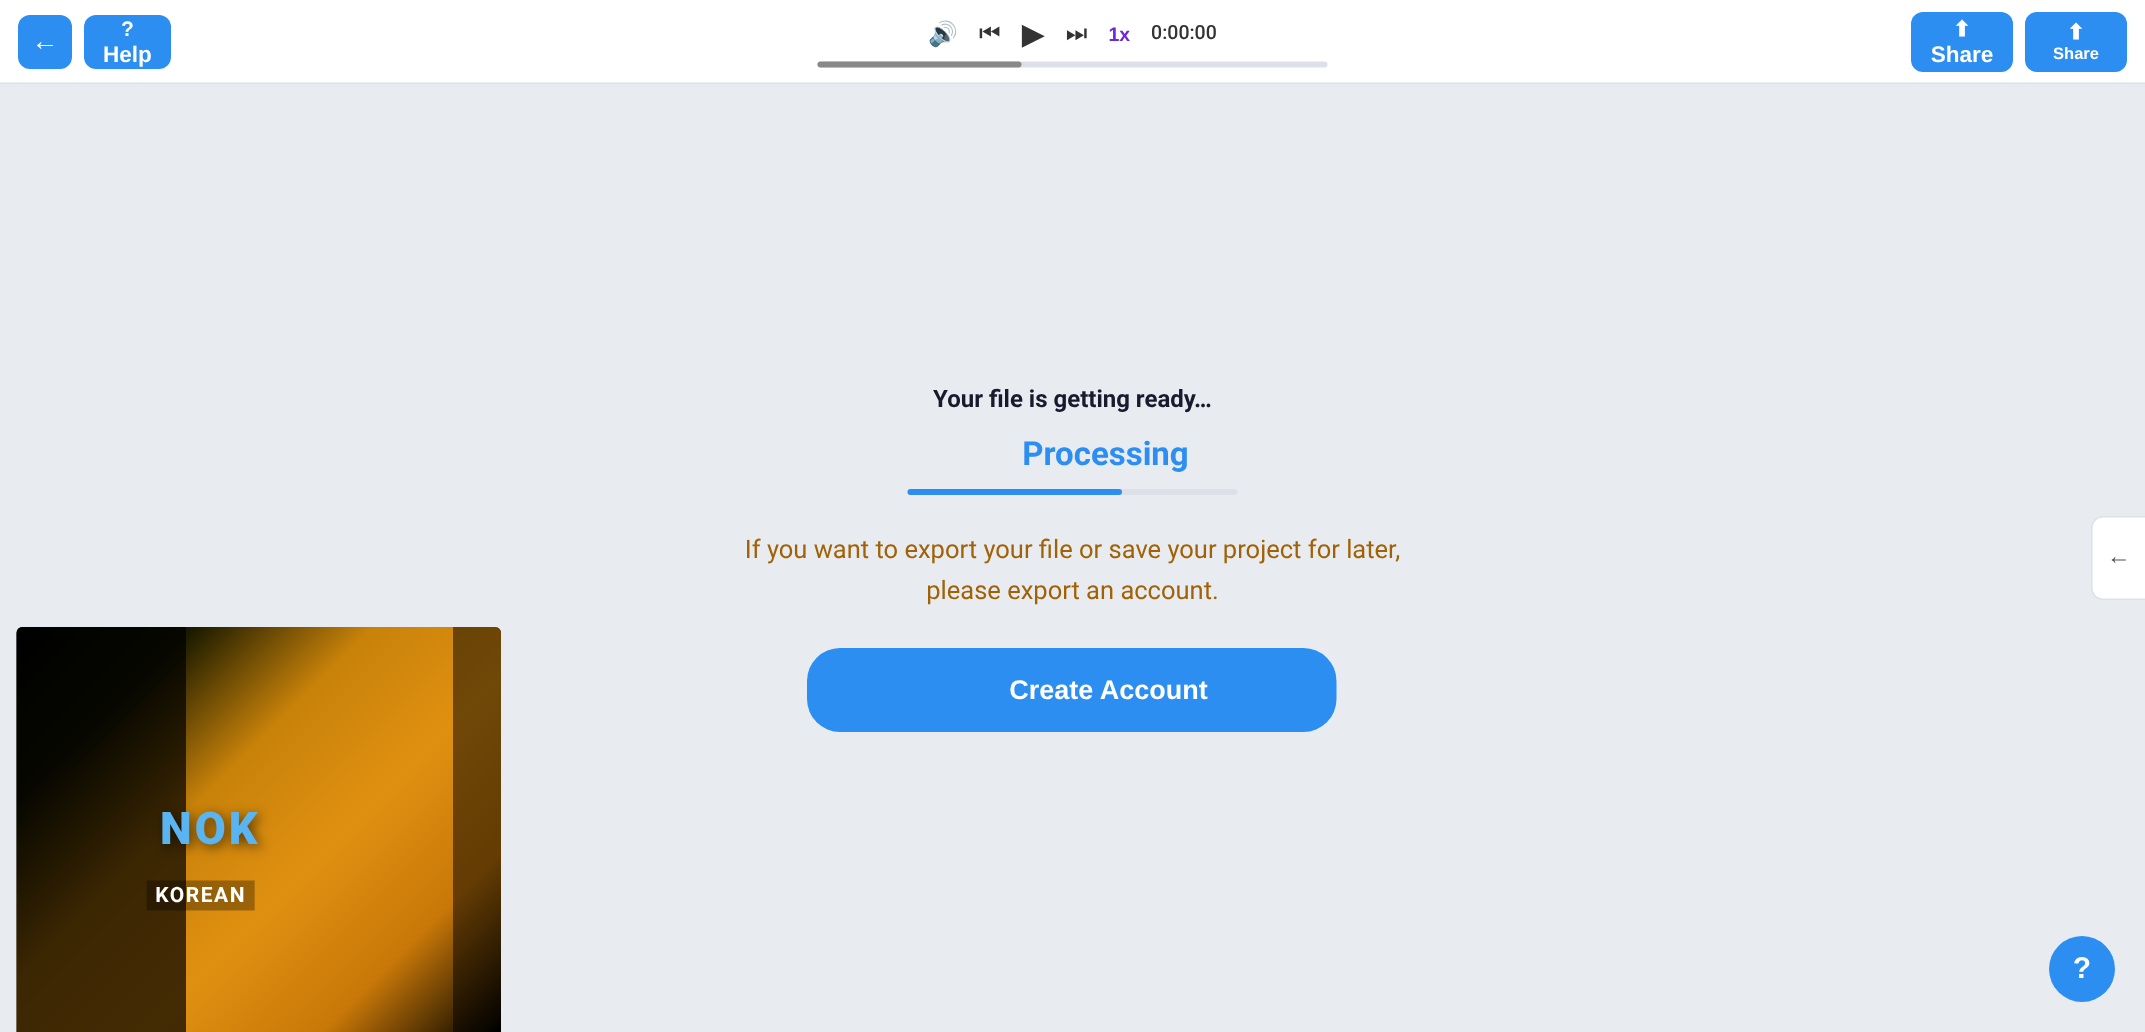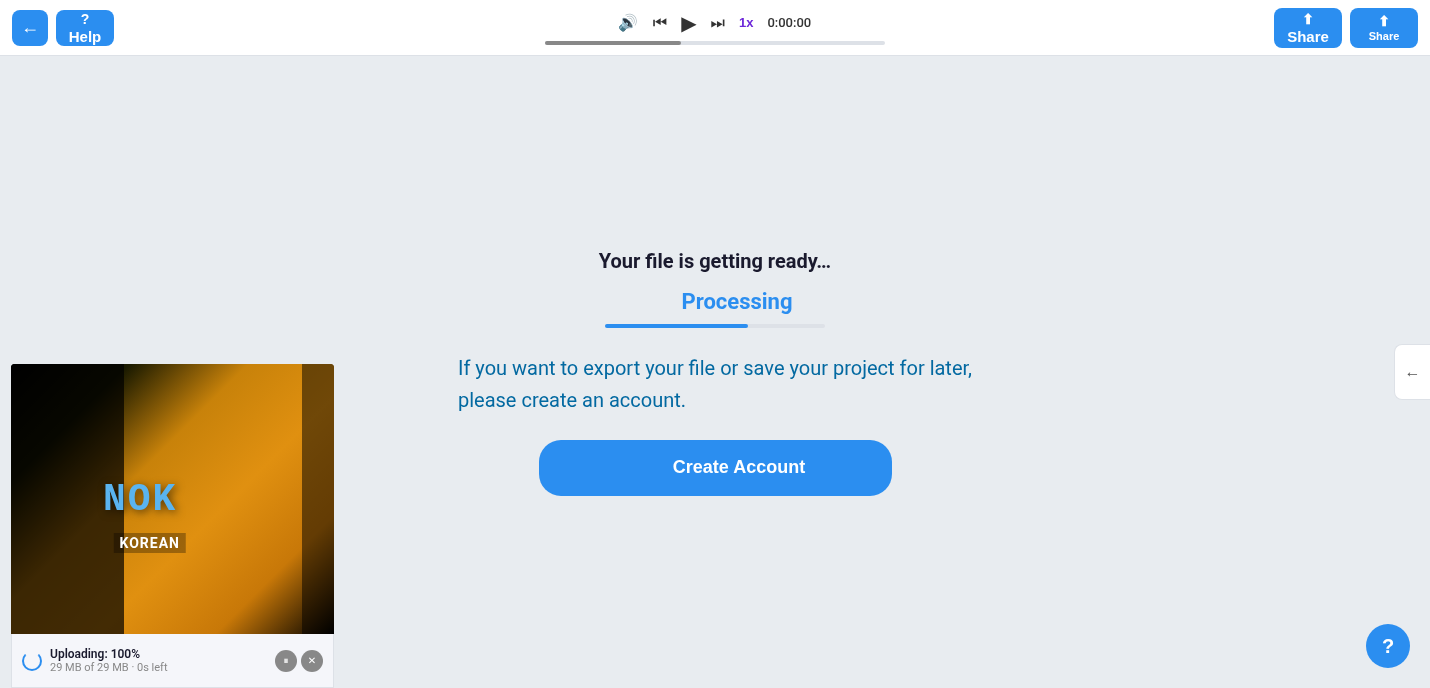--- a/index.html
+++ b/index.html
@@ -194,21 +194,21 @@
     
     .center-panel {
       display: flex;
       flex-direction: column;
       align-items: center;
       gap: 16px;
       padding: 40px;
     }
 
     .status-title {
-      font-size: 20px;
+      font-size: 16px;
       font-weight: 700;
       color: #1a1a2e;
     }
 
     .status-processing {
       font-size: 22px;
       font-weight: 700;
       color: #2b8ef0;
       margin-left: 44px;
     }
@@ -222,23 +222,23 @@
     }
 
     .processing-bar-fill {
       height: 100%;
       background: #2b8ef0;
       border-radius: 2px;
       width: 65%;
     }
 
     .info-text {
-      font-size: 20px;
-      color: #0369a1;
-      text-align: left;
+      font-size: 17px;
+      color: #a16207;
+      text-align: center;
       line-height: 1.6;
       margin-top: 8px;
     }
 
     .btn-create-account {
       width: 353px;
       height: 56px;
       background: #2b8ef0;
       border: none;
       border-radius: 22px;
@@ -273,40 +273,38 @@
       height: 100%;
       background: linear-gradient(135deg, #000 0%, #1a1a00 20%, #c8820a 40%, #e09010 60%, #c87808 80%, #000 100%);
       position: relative;
     }
 
     .video-nok-text {
       position: absolute;
       top: 50%;
       left: 40%;
       transform: translate(-50%, -50%);
-      font-size: 38px;
+      font-size: 30px;
       font-weight: 900;
       color: #5ab4f0;
       letter-spacing: 2px;
       text-shadow: 2px 2px 8px rgba(0,0,0,0.6);
-      font-family: Liberation Mono, monospace;
     }
 
     .video-korean-text {
       position: absolute;
       bottom: 30%;
       left: 38%;
       transform: translateX(-50%);
       font-size: 14px;
       font-weight: 700;
       color: #ffffff;
       background: rgba(0,0,0,0.3);
       padding: 2px 6px;
       letter-spacing: 1px;
-      margin-left: 16px;
     }
 
     .video-left-dark {
       position: absolute;
       top: 0; left: 0;
       width: 35%;
       height: 100%;
       background: rgba(0,0,0,0.7);
     }
 
@@ -462,52 +460,37 @@
   <button class="side-collapse">←</button>
 
   <div class="center-panel">
     <div class="status-title">Your file is getting ready…</div>
     <div class="status-processing">Processing</div>
     <div class="processing-bar-container">
       <div class="processing-bar-fill"></div>
     </div>
     <div class="info-text">
       <span>If you want to export your file or save your project for later,</span><br>
-      <span>please create an account.</span>
+      <span>please export an account.</span>
     </div>
     <button class="btn-create-account">Create Account</button>
   </div>
 
   <div class="video-panel">
 
     <button class="camera-off-btn">
       <span>🚫</span>
     </button>
 
     <div class="video-thumbnail">
       <div class="video-thumbnail-bg">
         <div class="video-left-dark"></div>
         <div class="video-right-dark"></div>
         <div class="video-nok-text">NOK</div>
         <div class="video-korean-text">KOREAN</div>
       </div>
     </div>
 
-    <div class="upload-status">
-      <div class="upload-spinner"></div>
-      <div class="upload-info">
-        <div class="upload-title">Uploading: 100%</div>
-        <div class="upload-detail">29 MB of 29 MB · 0s left</div>
-      </div>
-      <div class="upload-controls">
-        <button class="upload-pause-btn">
-          <span>⏸</span>
-        </button>
-        <button class="upload-close-btn">
-          <span>✕</span>
-        </button>
-      </div>
-    </div>
   </div>
 
   <button class="help-circle">?</button>
 
 </div>
 
 </body></html>

